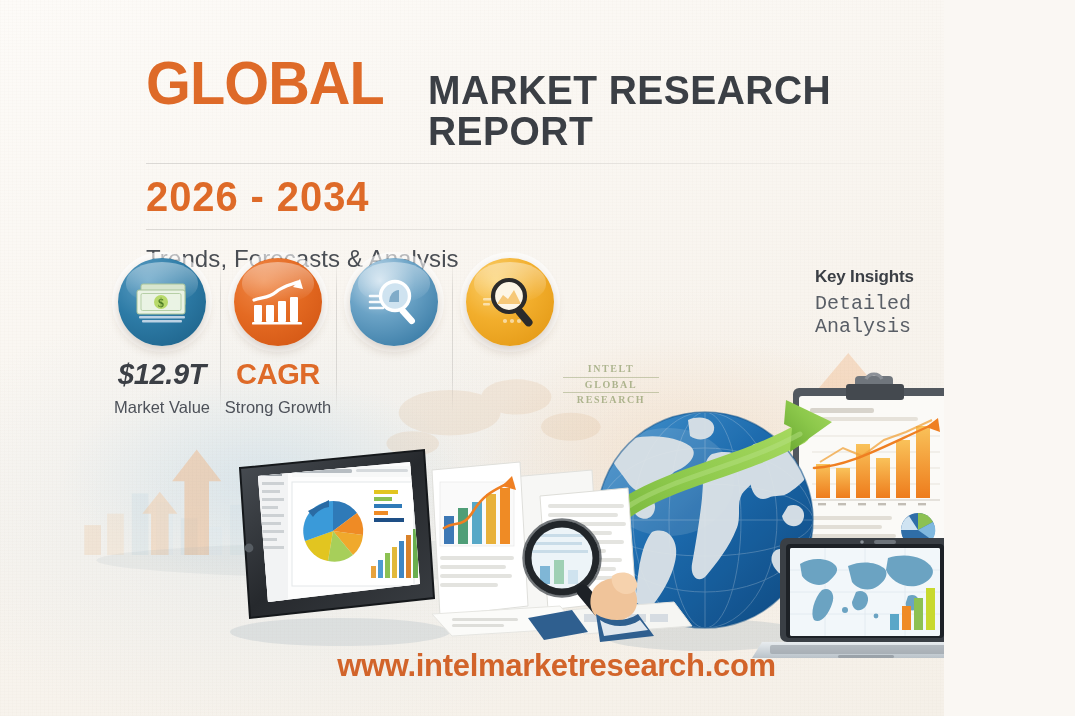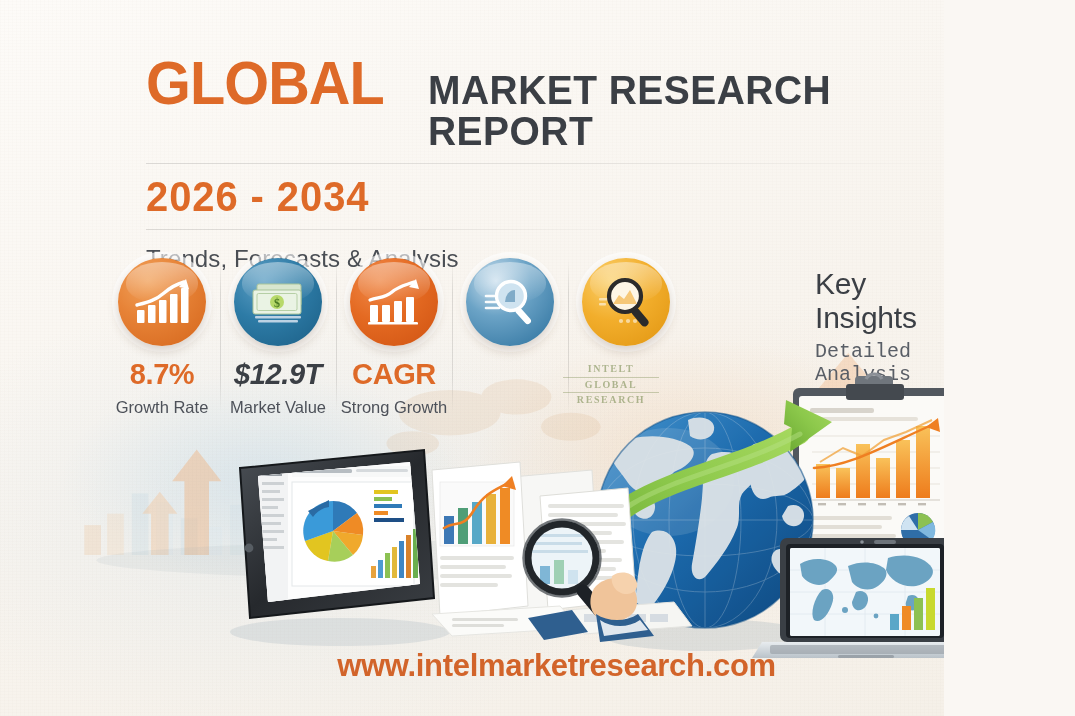--- a/index.html
+++ b/index.html
@@ -117,21 +117,21 @@
     width: 96px; text-align: center;
     font-family: "Liberation Serif", serif;
     color: #7e8f56; opacity: .60;
     letter-spacing: 1.6px; line-height: 1.45;
     font-size: 10px; font-weight: bold;
   }
   #wm-logo .l2, #wm-logo .l3 { border-top: 1px solid rgba(126,143,86,.65); }
 
   
   #keyins { position: absolute; left: 815px; top: 267px; }
-  #keyins .ki-title { font-size: 30px; font-weight: normal; color: #3b3f45; letter-spacing: -.2px; }
+  #keyins .ki-title { font-size: 17px; font-weight: bold; color: #3b3f45; letter-spacing: -.2px; }
   #keyins .ki-sub   { margin-top: 5px; font-size: 20px; color: #595e66; font-family: Liberation Mono, monospace; }
 
   
   #bgart { position: absolute; inset: 0; pointer-events: none; }
 
   
   #scene { position: absolute; left: 0; top: 370px; width: 1075px; height: 290px; }
 
   
   #footer {
@@ -203,37 +203,20 @@
     <div class="rule"></div>
 
     <div class="t-years">2026 - 2034</div>
     <div class="rule short"></div>
 
     <div class="t-sub">Trends, Forecasts &amp; Analysis</div>
   </div>
 
   <div id="stats">
 
-    <div class="stat">
-      <div class="badge orange">
-        <svg width="56" height="48" viewBox="0 0 56 48">
-          <g fill="#ffffff">
-            <rect x="3" y="32" width="7.5" height="13" rx="1"></rect>
-            <rect x="14" y="27" width="7.5" height="18" rx="1"></rect>
-            <rect x="25" y="22" width="7.5" height="23" rx="1"></rect>
-            <rect x="36" y="16" width="7.5" height="29" rx="1"></rect>
-            <rect x="47" y="10" width="7.5" height="35" rx="1"></rect>
-          </g>
-          <path d="M3 27 C14 24 22 22 30 15 C37 9 43 6 50 4" stroke="#ffffff" stroke-width="3.4" fill="none" stroke-linecap="round"></path>
-          <path d="M52 1 L55 11 L45 9 Z" fill="#ffffff"></path>
-        </svg>
-      </div>
-      <div class="stat-value accent">8.7%</div>
-      <div class="stat-label">Growth Rate</div>
-    </div>
 
     <div class="stat">
       <div class="badge blue">
         <svg width="58" height="44" viewBox="0 0 58 44">
           <rect x="8" y="4" width="44" height="22" rx="2" fill="#d8e6cf" stroke="#a9c49a" stroke-width="1"></rect>
           <rect x="4" y="10" width="48" height="24" rx="2" fill="#eaf3e4" stroke="#a9c49a" stroke-width="1"></rect>
           <rect x="8" y="13.5" width="40" height="17" rx="1.5" fill="none" stroke="#b6cfa6" stroke-width="1"></rect>
           <circle cx="28" cy="22" r="7" fill="#b7d96a"></circle>
           <text x="28" y="26.6" font-family="Liberation Serif, serif" font-size="12" font-weight="bold" fill="#4b7a23" text-anchor="middle">$</text>
           <g fill="#bcd2e4">

